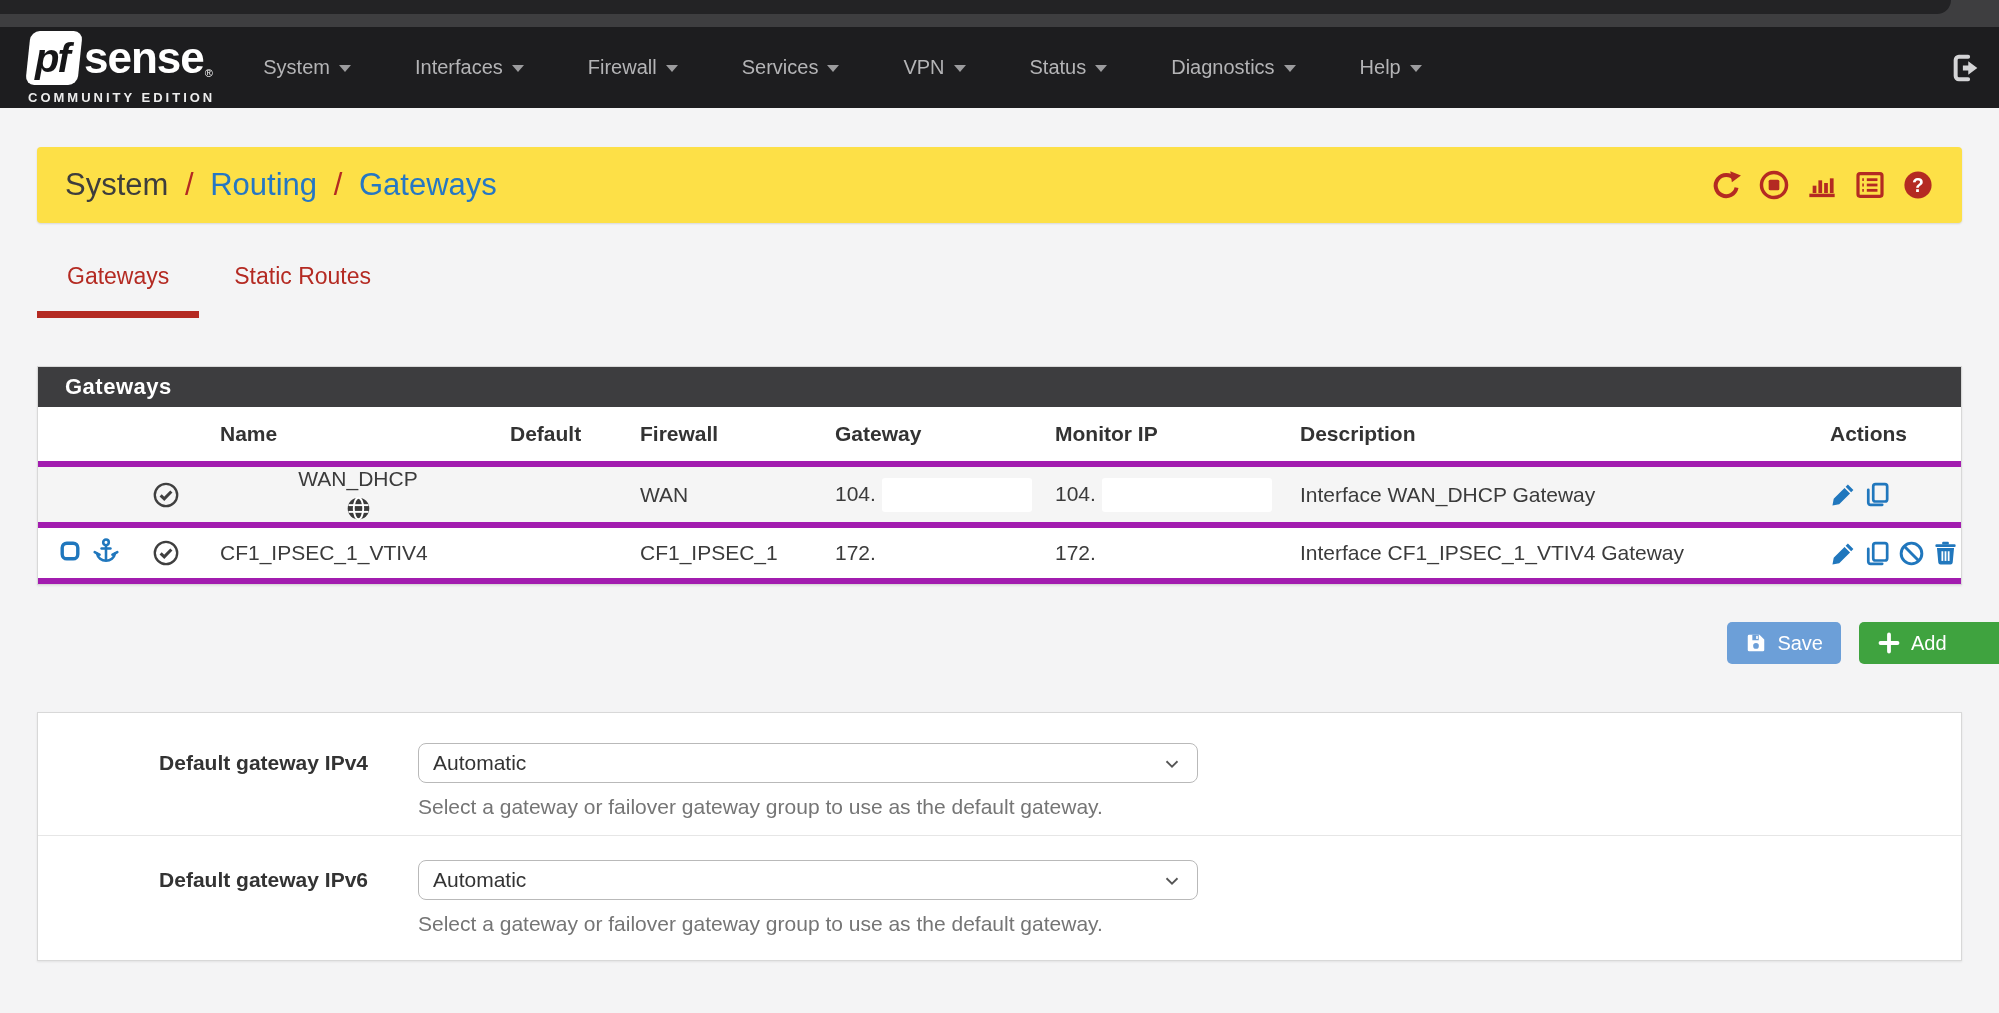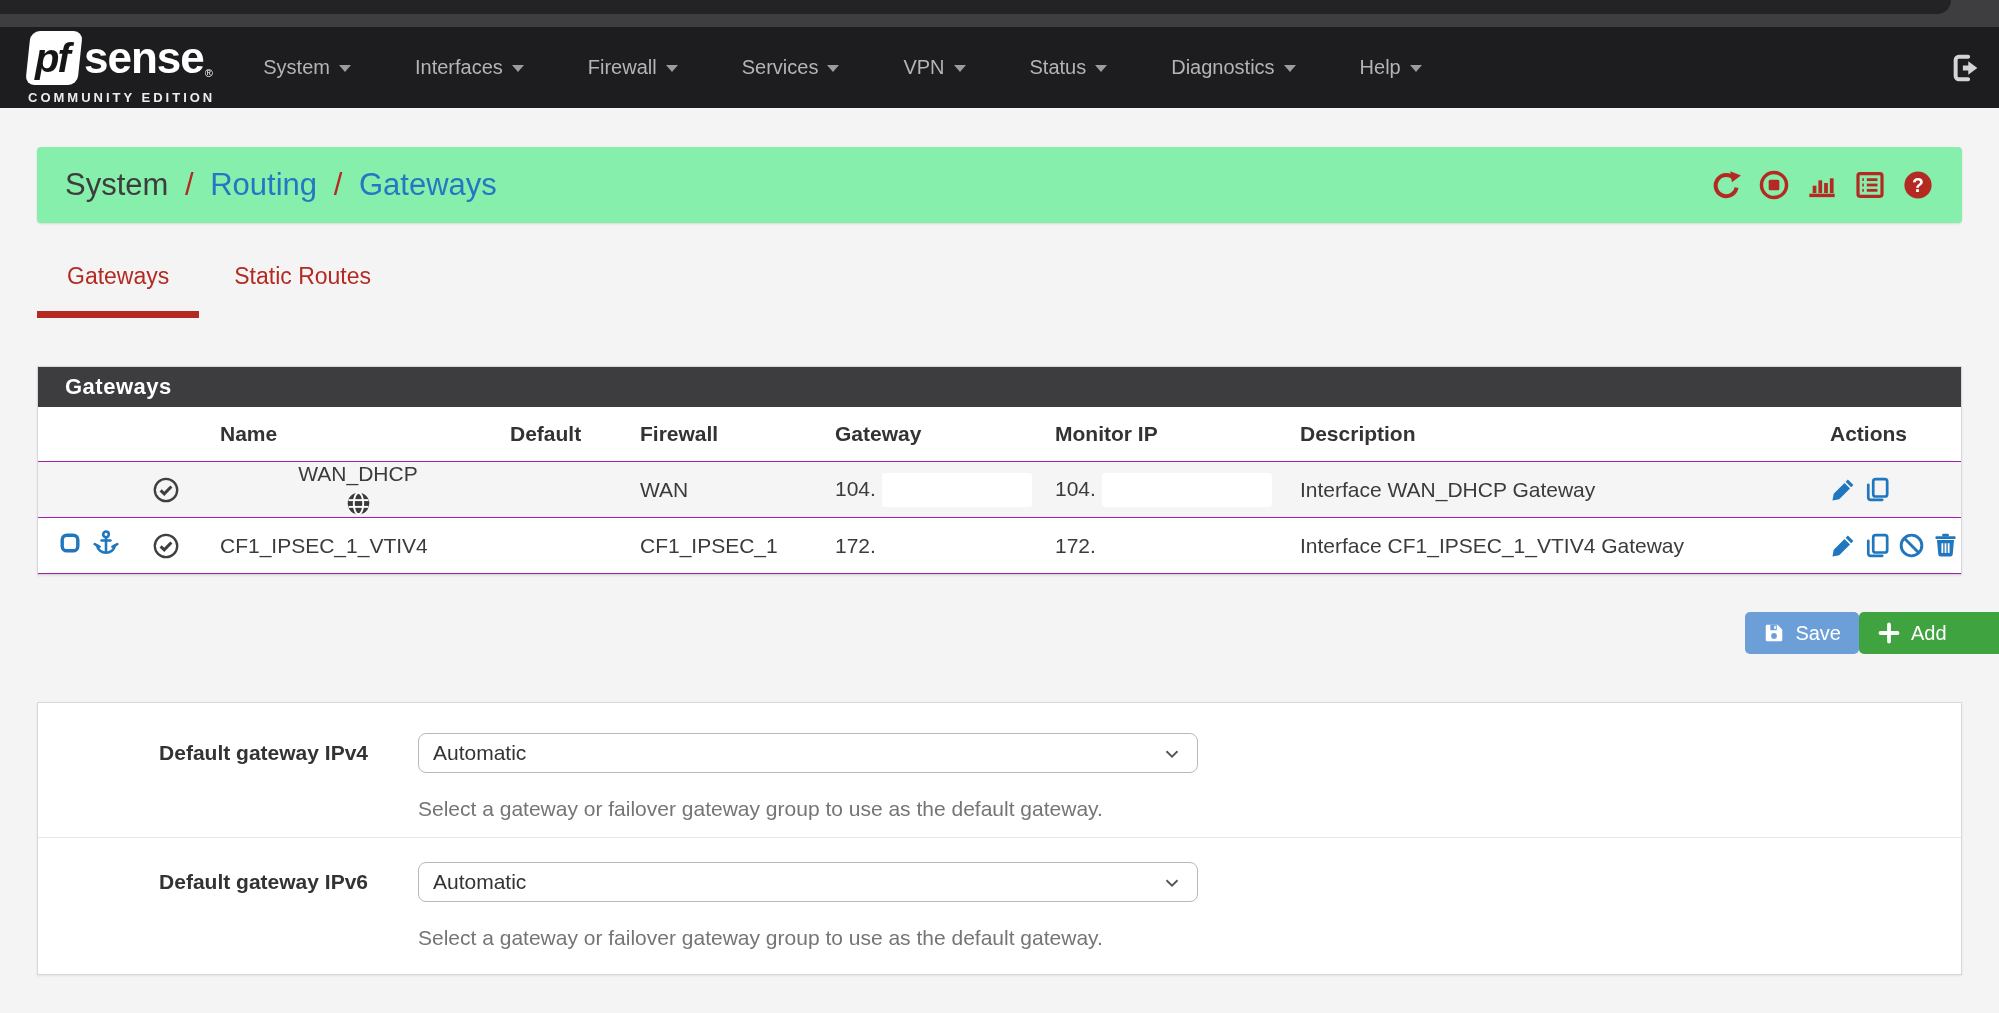--- a/index.html
+++ b/index.html
@@ -25,21 +25,21 @@
   .edition { color:#ececec; font-size:13px; font-weight:bold; letter-spacing:3px; margin-top:5px; }
 
   .nav-menu { display:flex; gap:64px; align-items:center; }
   .nav-item { color:#b4b4b6; font-size:20px; cursor:pointer; white-space:nowrap; }
   .caret { display:inline-block; width:0; height:0; border-left:6px solid transparent;
     border-right:6px solid transparent; border-top:7px solid #9c9c9e;
     margin-left:9px; vertical-align:middle; }
   .logout { position:absolute; right:16px; top:24px; }
 
   
-  .crumb-bar { margin:39px 37px 0; height:76px; background:#86efac; border-radius:4px;
+  .crumb-bar { margin:39px 37px 0; height:76px; background:#fde047; border-radius:4px;
     box-shadow:0 1px 2px rgba(0,0,0,.12); display:flex; align-items:center;
     justify-content:space-between; padding:0 28px; }
   .crumb { font-size:31px; }
   .crumb .root { color:#3d3d3d; }
   .crumb .sep { color:#b42a22; margin:0 8px; }
   .crumb a { color:#2577c4; text-decoration:none; cursor:pointer; }
   .crumb-icons { display:flex; align-items:center; gap:16px; }
   .crumb-icons .cicon { cursor:pointer; display:flex; }
 
   
@@ -52,49 +52,49 @@
   
   .panel { margin:48px 37px 0; background:#fff; border:1px solid #d8d8d8;
     box-shadow:0 1px 2px rgba(0,0,0,.08); }
   .panel-head { background:#3d3d3f; color:#fff; font-weight:bold; font-size:22px;
     padding:8px 27px; height:40px; display:flex; align-items:center; letter-spacing:.5px; }
 
   
   table.gw { width:100%; border-collapse:collapse; table-layout:fixed; font-size:21px; color:#3b3b3b; }
   table.gw th { font-weight:bold; text-align:left; padding:15px 0 15px 14px; color:#333; }
   table.gw td { padding:0 0 0 14px; height:56px; vertical-align:middle; }
-  table.gw tr { border-bottom:1px solid #a21caf; }
+  table.gw tr { border-bottom:6px solid #a21caf; }
   table.gw tr.stripe { background:#f5f5f5; }
   .cell-icons { display:flex; align-items:center; gap:10px; padding-left:6px; }
   .name-cell { display:flex; align-items:center; gap:4px;flex-direction:column; }
   .redact { display:inline-block; width:150px; height:34px; background:#fff;
     border-radius:3px; vertical-align:middle; margin-left:6px; }
   .redact.wide { width:170px; }
   .act-icons { display:flex; align-items:center; gap:7px; }
   .act-icons .aicon { cursor:pointer; display:flex; }
 
   
-  .btn-row { display:flex; justify-content:flex-end; margin:37px 37px 0; height:42px; }
+  .btn-row { display:flex; justify-content:flex-end; gap:18px; margin:37px 37px 0; height:42px; }
   .btn { display:flex; align-items:center; gap:10px; border:none; border-radius:5px;
     color:#fff; font-size:20px; padding:0 18px; cursor:pointer; height:42px;
     font-family:inherit; }
   .btn-save { background:#6c9fd8; }
   .btn-add { background:#3fa33f; width:175px; margin-right:-72px; }
 
   
   .form-row { display:flex; padding:30px 0 16px; border-bottom:1px solid #e6e6e6; }
   .form-row.last { border-bottom:none; padding:24px 0 24px; }
   .f-label { width:330px; text-align:right; font-weight:bold; font-size:21px;
     color:#333; padding-top:8px; }
   .f-ctl { margin-left:50px; }
   .select { width:780px; height:40px; border:1.5px solid #b9b9b9; border-radius:8px;
     background:#fff; display:flex; align-items:center; padding:0 14px; font-size:21px;
     color:#333; cursor:pointer; position:relative; }
   .select svg { position:absolute; right:14px; top:9px; }
-  .f-help { margin-top:24px; color:#757575; font-size:21px; }
+  .f-help { margin-top:12px; color:#757575; font-size:21px; }
 </style>
 </head>
 <body>
 
 <div class="chrome">
   <div class="chrome-dark"></div>
 </div>
 
 <div class="navbar">
   <div class="brand">

